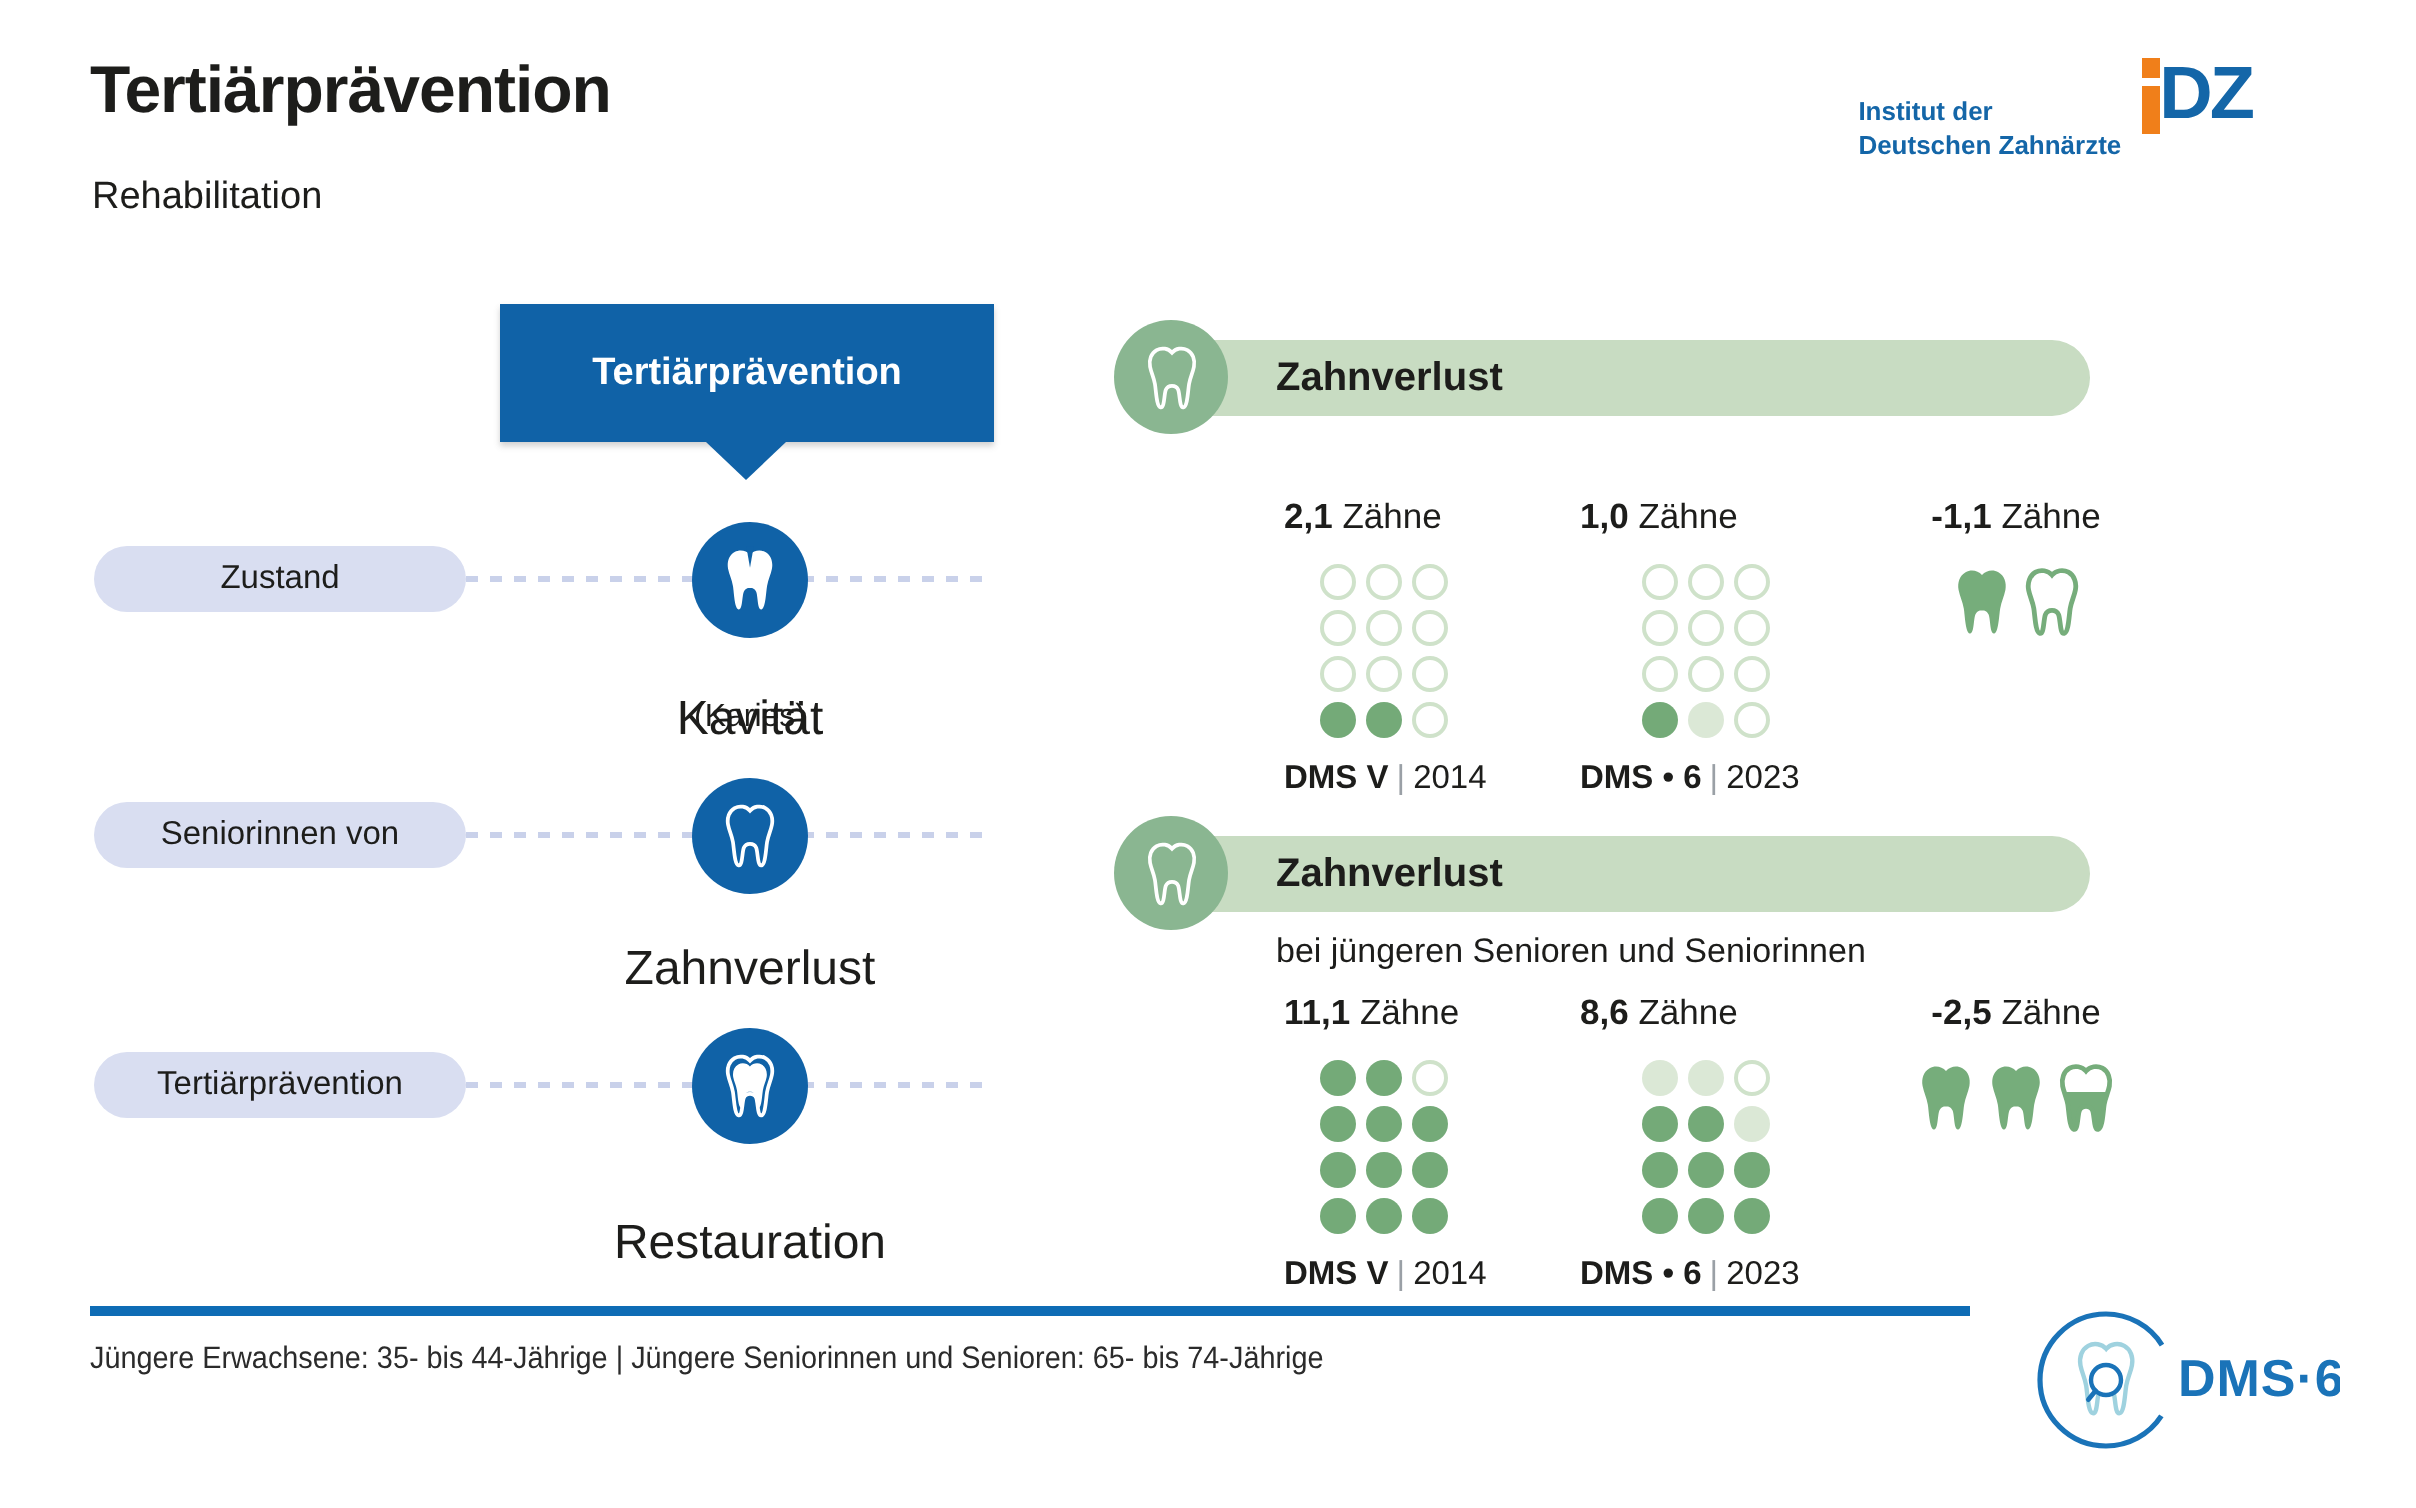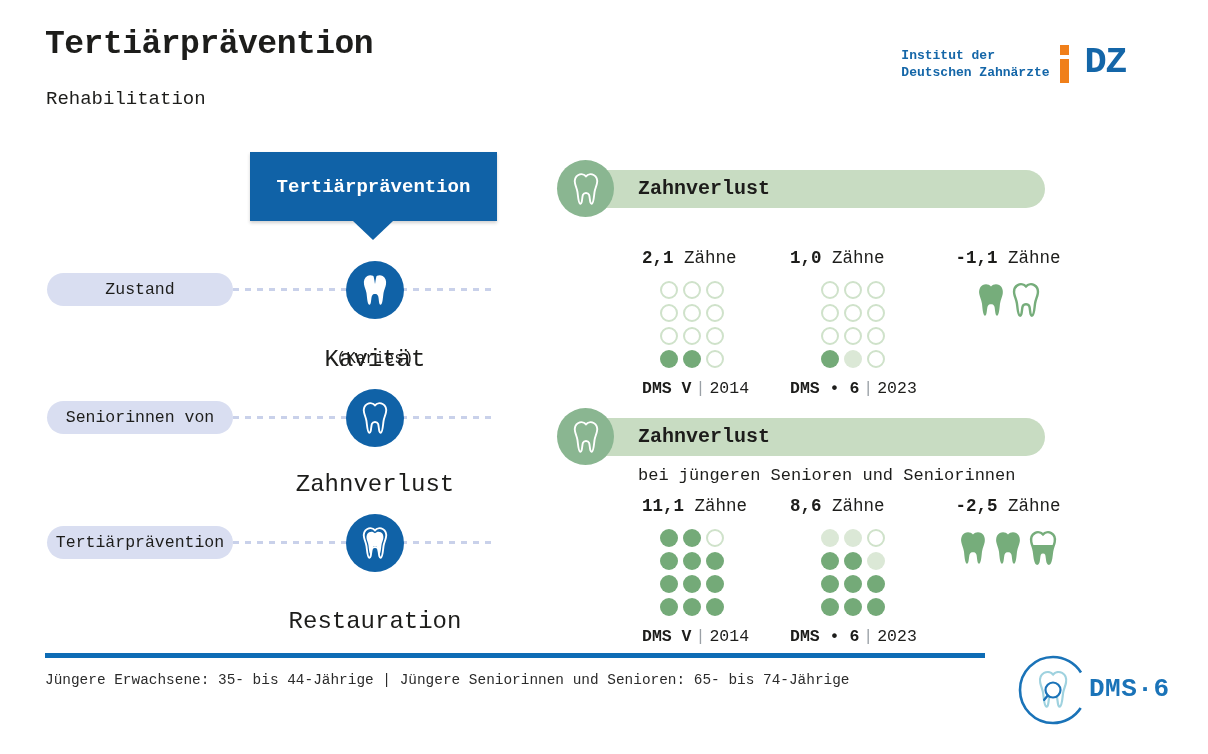--- a/index.html
+++ b/index.html
@@ -1,27 +1,27 @@
 <!DOCTYPE html>
 <html style="--blue: #1062a7; --rule: #0e6cb5; --pill: #d9def1; --dash: #c9d1ea; --green: #8ab691; --greenbar: #c8dcc2; --dot: #74aa78; --dotpale: #dbe8d6; --dotline: #cfe2ca; --tooth: #76ad7b; --orange: #f07f1a; --idzblue: #1466a8; --logoblue: #1a73b8; --logotooth: #9fd2df;"><head>
 <meta charset="utf-8">
 <style>
   html,body{margin:0;padding:0;background:#fff;}
   .page{position:relative;width:1170px;height:754px;background:#ffffff;overflow:hidden;
-        font-family:Liberation Mono, monospace;color:#1d1d1b;}
+        font-family:Liberation Sans, sans-serif;color:#1d1d1b;}
   .abs{position:absolute;}
 
   
   .title{left:45px;top:26px;font-size:33px;font-weight:700;letter-spacing:-0.5px;}
   .subtitle{left:46px;top:88px;font-size:19px;}
 
   
   .idz{right:44px;top:28px;display:flex;align-items:flex-start;gap:10px;}
   .idz-text{margin-top:20px;color:var(--idzblue);font-weight:700;font-size:13px;line-height:1.3;}
-  .idz-mark{display:flex;align-items:flex-start;gap:16px;margin-top:16px;}
+  .idz-mark{display:flex;align-items:flex-start;gap:0;}
   .idz-i{display:flex;flex-direction:column;gap:4px;margin-top:1px;}
   .idz-i .idot{width:9px;height:10px;background:var(--orange);}
   .idz-i .ibar{width:9px;height:24px;background:var(--orange);}
   .idz-dz{font-size:37px;line-height:37px;font-weight:700;color:var(--idzblue);letter-spacing:-1.5px;}
 
   
   .flow-box{left:250px;top:152px;width:247px;height:69px;background:var(--blue);color:#fff;
             display:flex;align-items:center;justify-content:center;font-size:19px;font-weight:700;
             box-shadow:0 2px 3px rgba(70,70,70,.25);}
   .flow-pointer{left:353px;top:221px;width:0;height:0;border-left:20px solid transparent;

